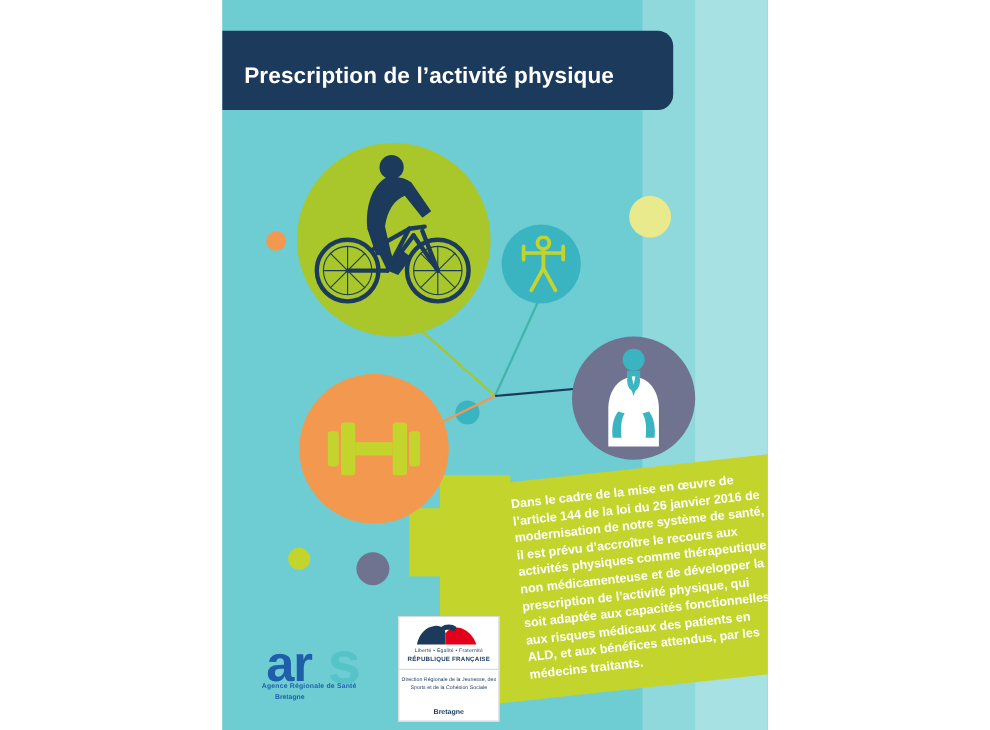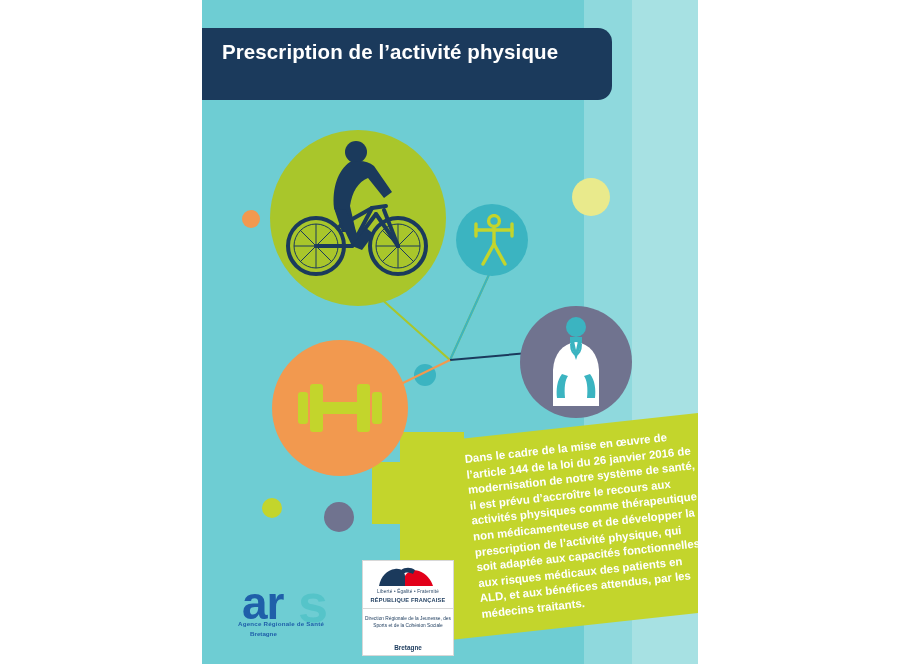--- a/index.html
+++ b/index.html
@@ -49,21 +49,21 @@
   
   .title-box {
     position: absolute;
     left: 0px;
     top: 28px;
     width: 410px;
     height: 72px;
     background: #1b3a5c;
     border-radius: 0 14px 14px 0;
     box-sizing: border-box;
-    padding: 10px 18px 10px 20px;
+    padding: 27px 18px 10px 20px;
   }
   .title-box .line {
     color: #ffffff;
     font-size: 20.5px;
     font-weight: bold;
     line-height: 27px;
     letter-spacing: 0.1px;
     white-space: nowrap;
   }
   

